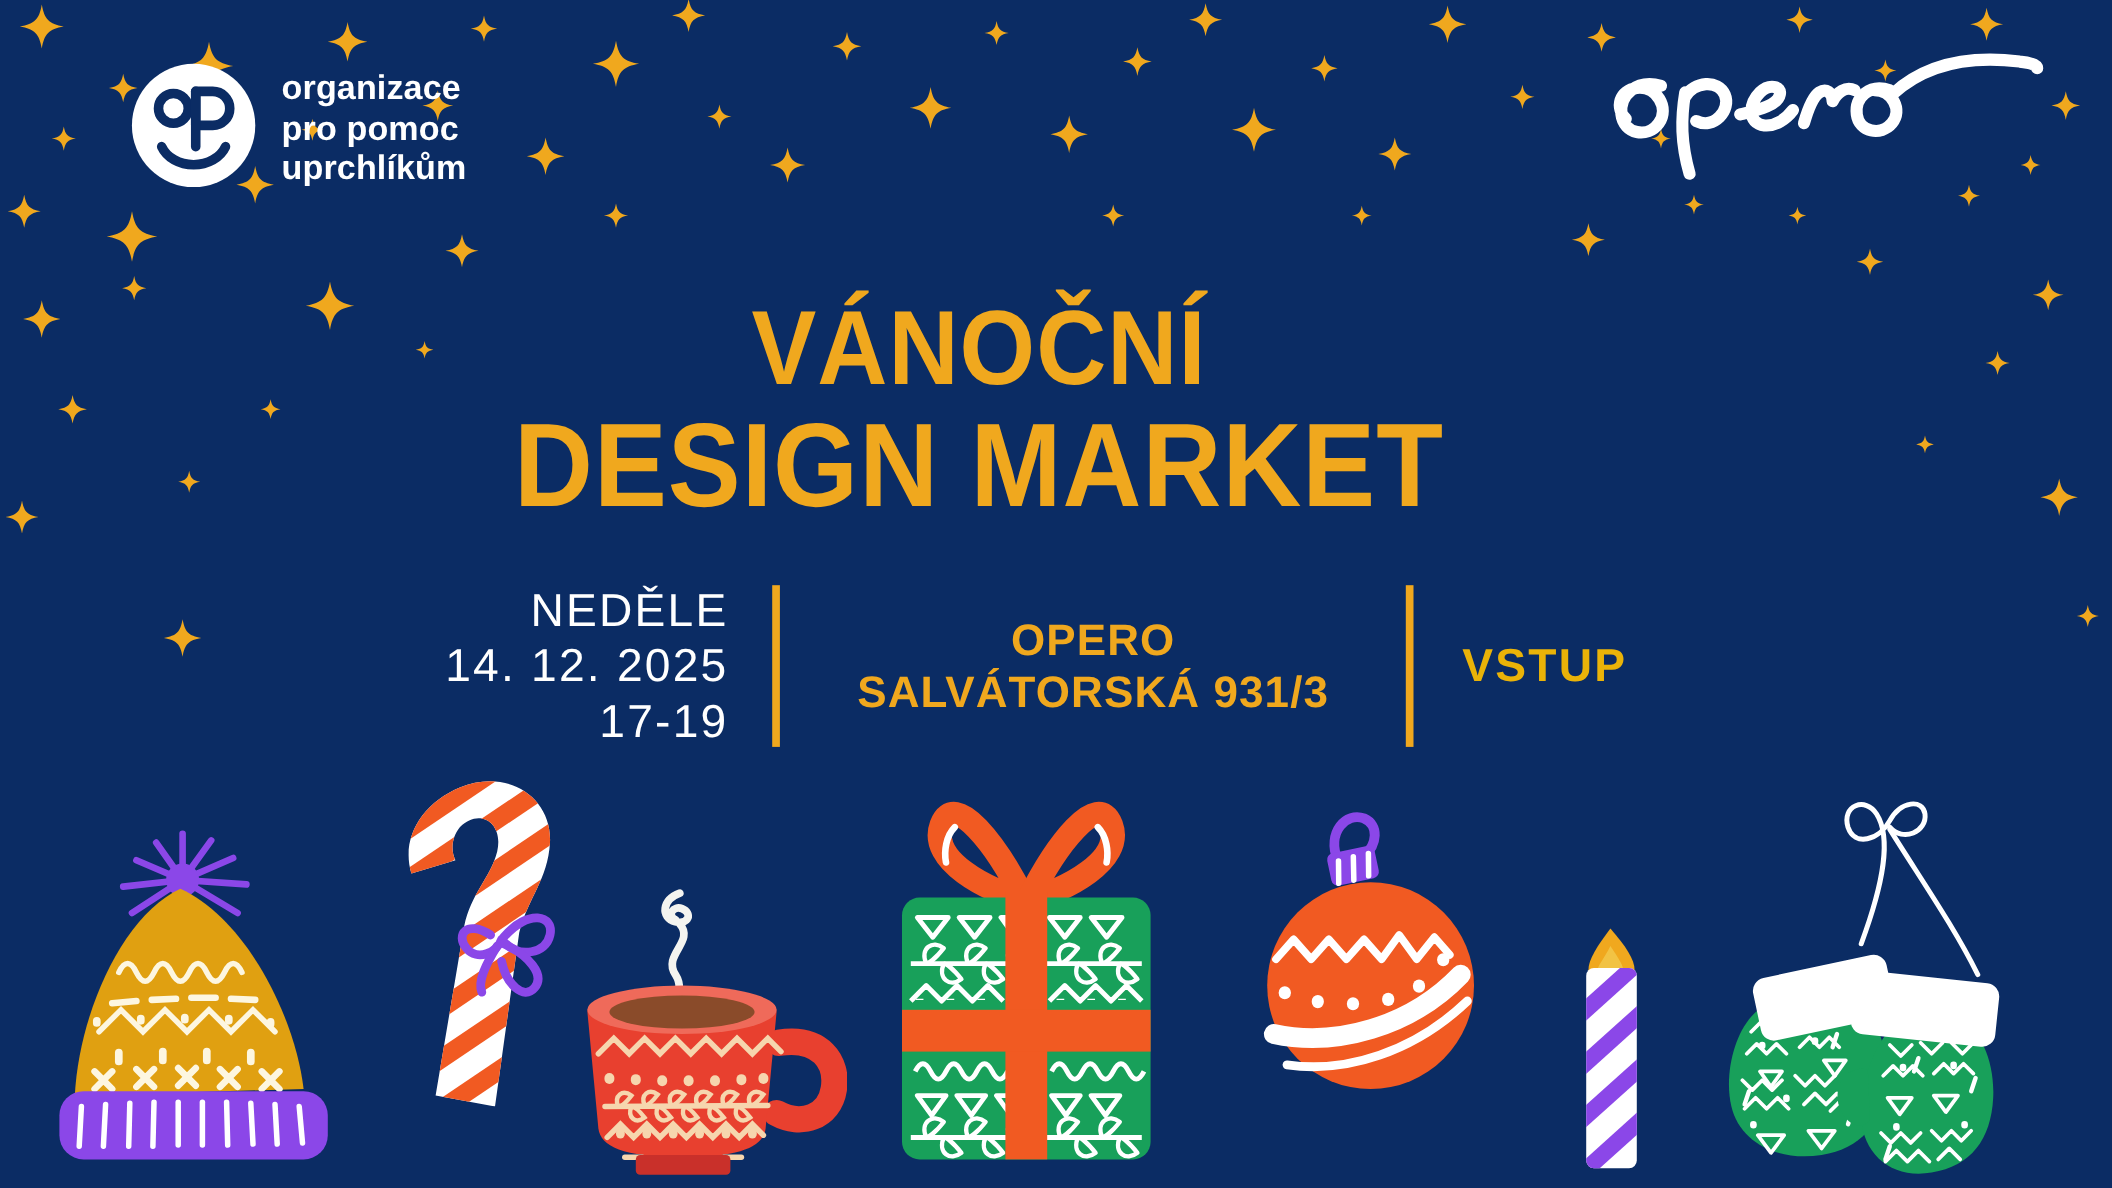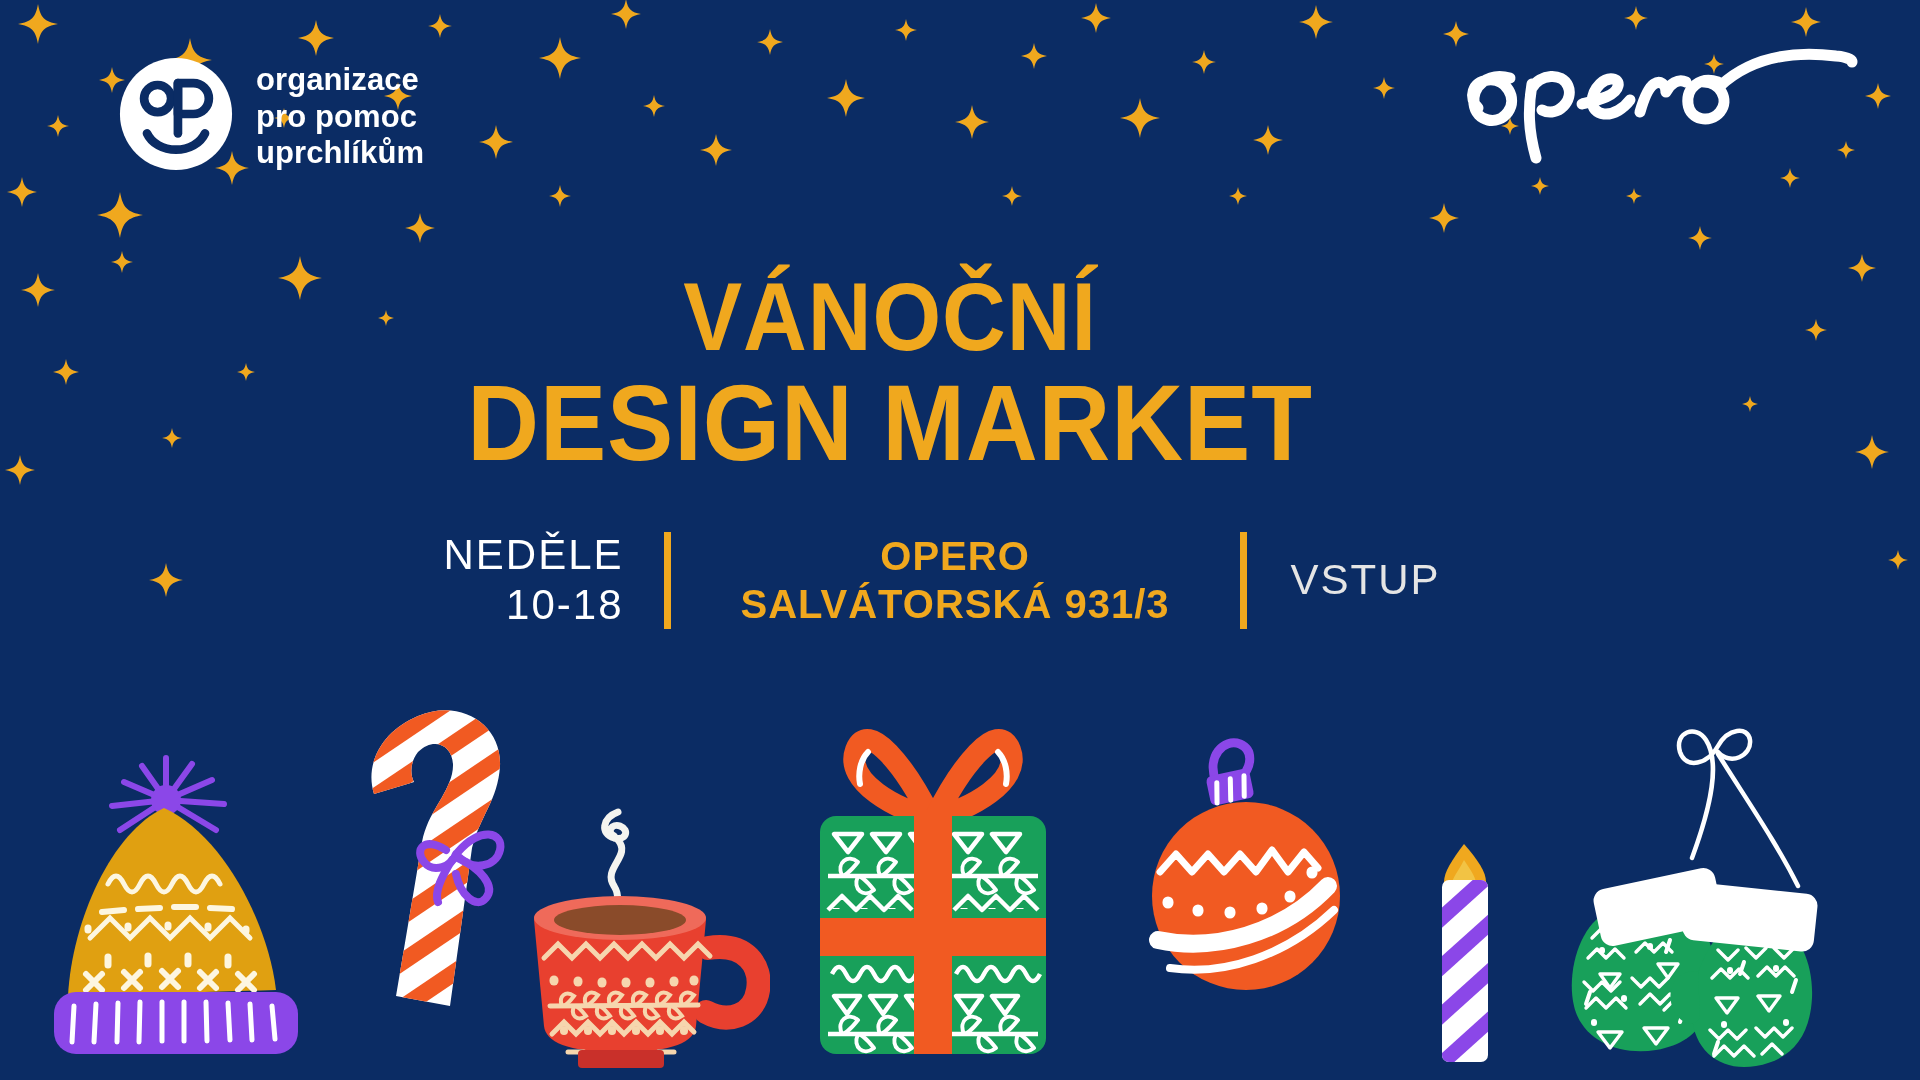--- a/index.html
+++ b/index.html
@@ -46,21 +46,21 @@
 
   #col-date{text-align:right;padding-right:40px;}
   #col-date .info-line{color:#ffffff;font-size:42px;font-weight:normal;letter-spacing:2px;}
 
   .divider{width:7px;background:#f0a81e;align-self:stretch;margin:2px 0;}
 
   #col-place{text-align:center;padding:0 70px;}
   #col-place .info-line{color:#f0a81e;font-size:40px;font-weight:bold;letter-spacing:1px;}
 
   #col-entry{text-align:left;padding-left:44px;}
-  #col-entry .info-line{color:#e5e5e5;font-size:42px;font-weight:normal;letter-spacing:2px;}
+  #col-entry .info-line{color:#eab308;font-size:42px;font-weight:bold;letter-spacing:2px;}
 
   
   #illustrations{position:absolute;left:0;bottom:0;width:1920px;height:420px;}
   .illu{position:absolute;bottom:0;}
 </style>
 </head>
 <body>
 
 <div id="poster">
 
@@ -162,21 +162,22 @@
 
   <div id="title-wrap">
     <div class="title-line" id="title-line-1">VÁNOČNÍ</div>
     <div class="title-line" id="title-line-2">DESIGN MARKET</div>
   </div>
 
   <div id="info-row">
 
     <div class="info-col" id="col-date">
       <div class="info-line">NEDĚLE</div>
-      <div class="info-line">10-18</div>
+      <div class="info-line">14. 12. 2025</div>
+      <div class="info-line">17-19</div>
     </div>
 
     <div class="divider"></div>
 
     <div class="info-col" id="col-place">
       <div class="info-line">OPERO</div>
       <div class="info-line">SALVÁTORSKÁ 931/3</div>
     </div>
 
     <div class="divider"></div>

